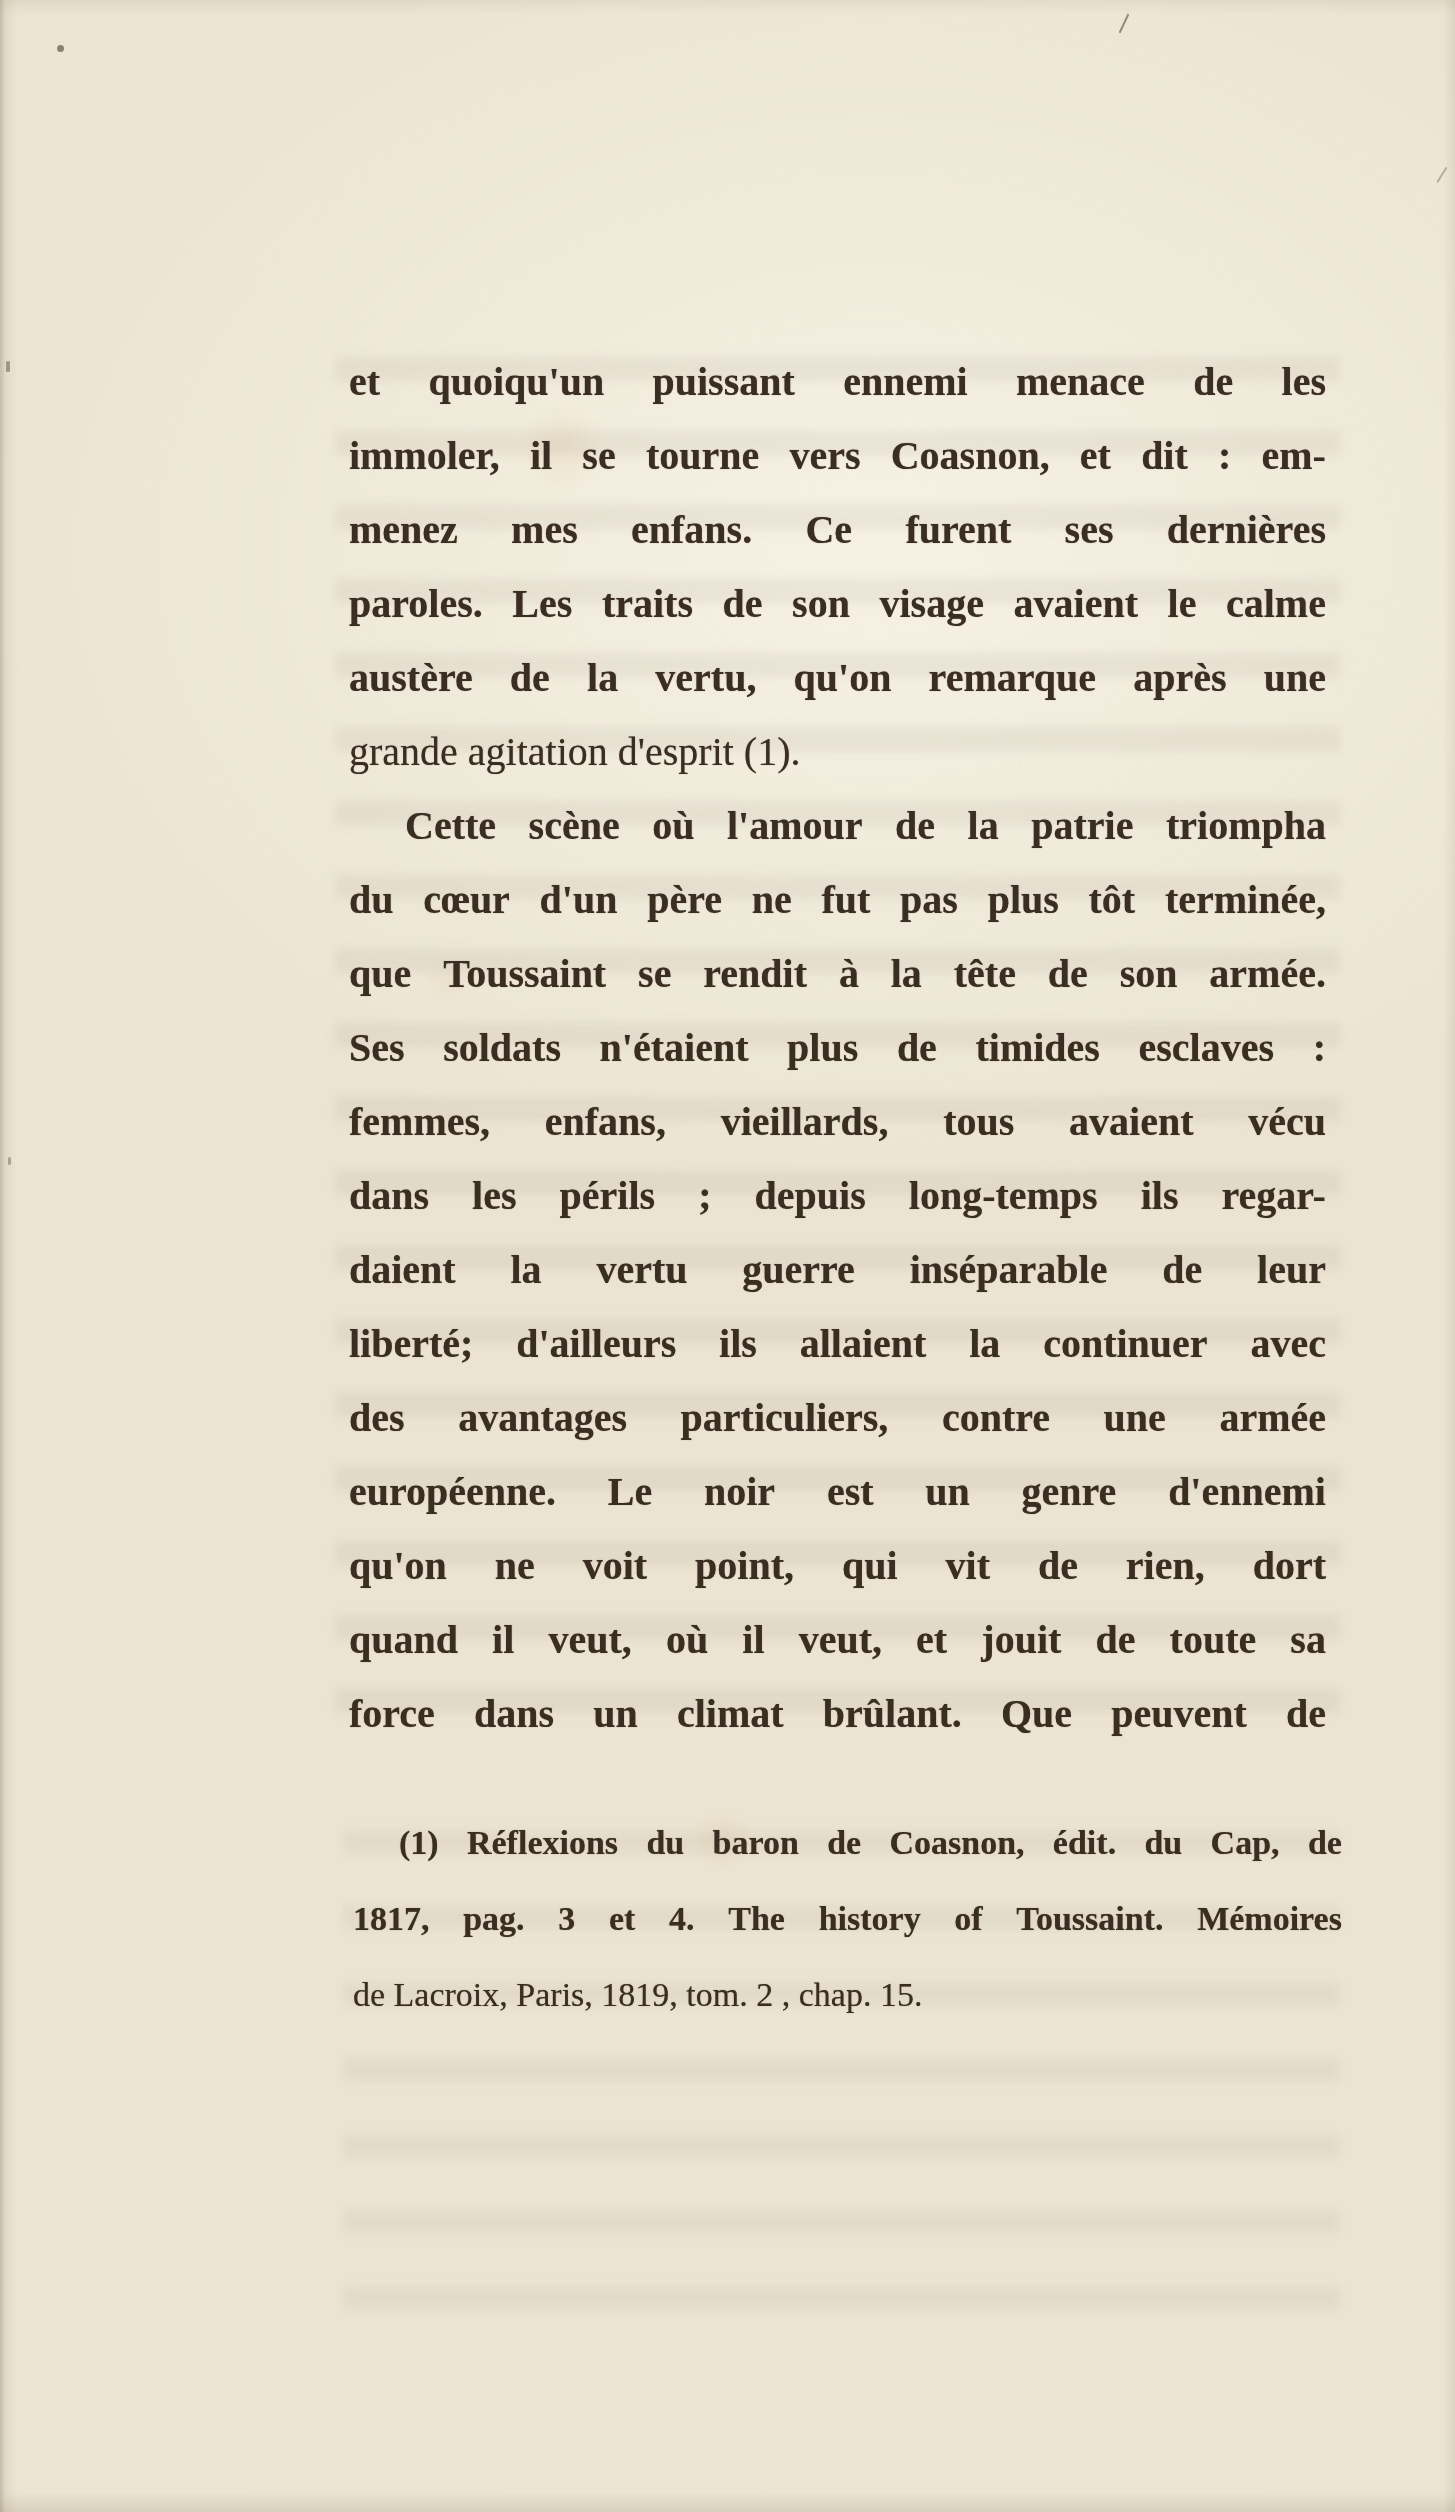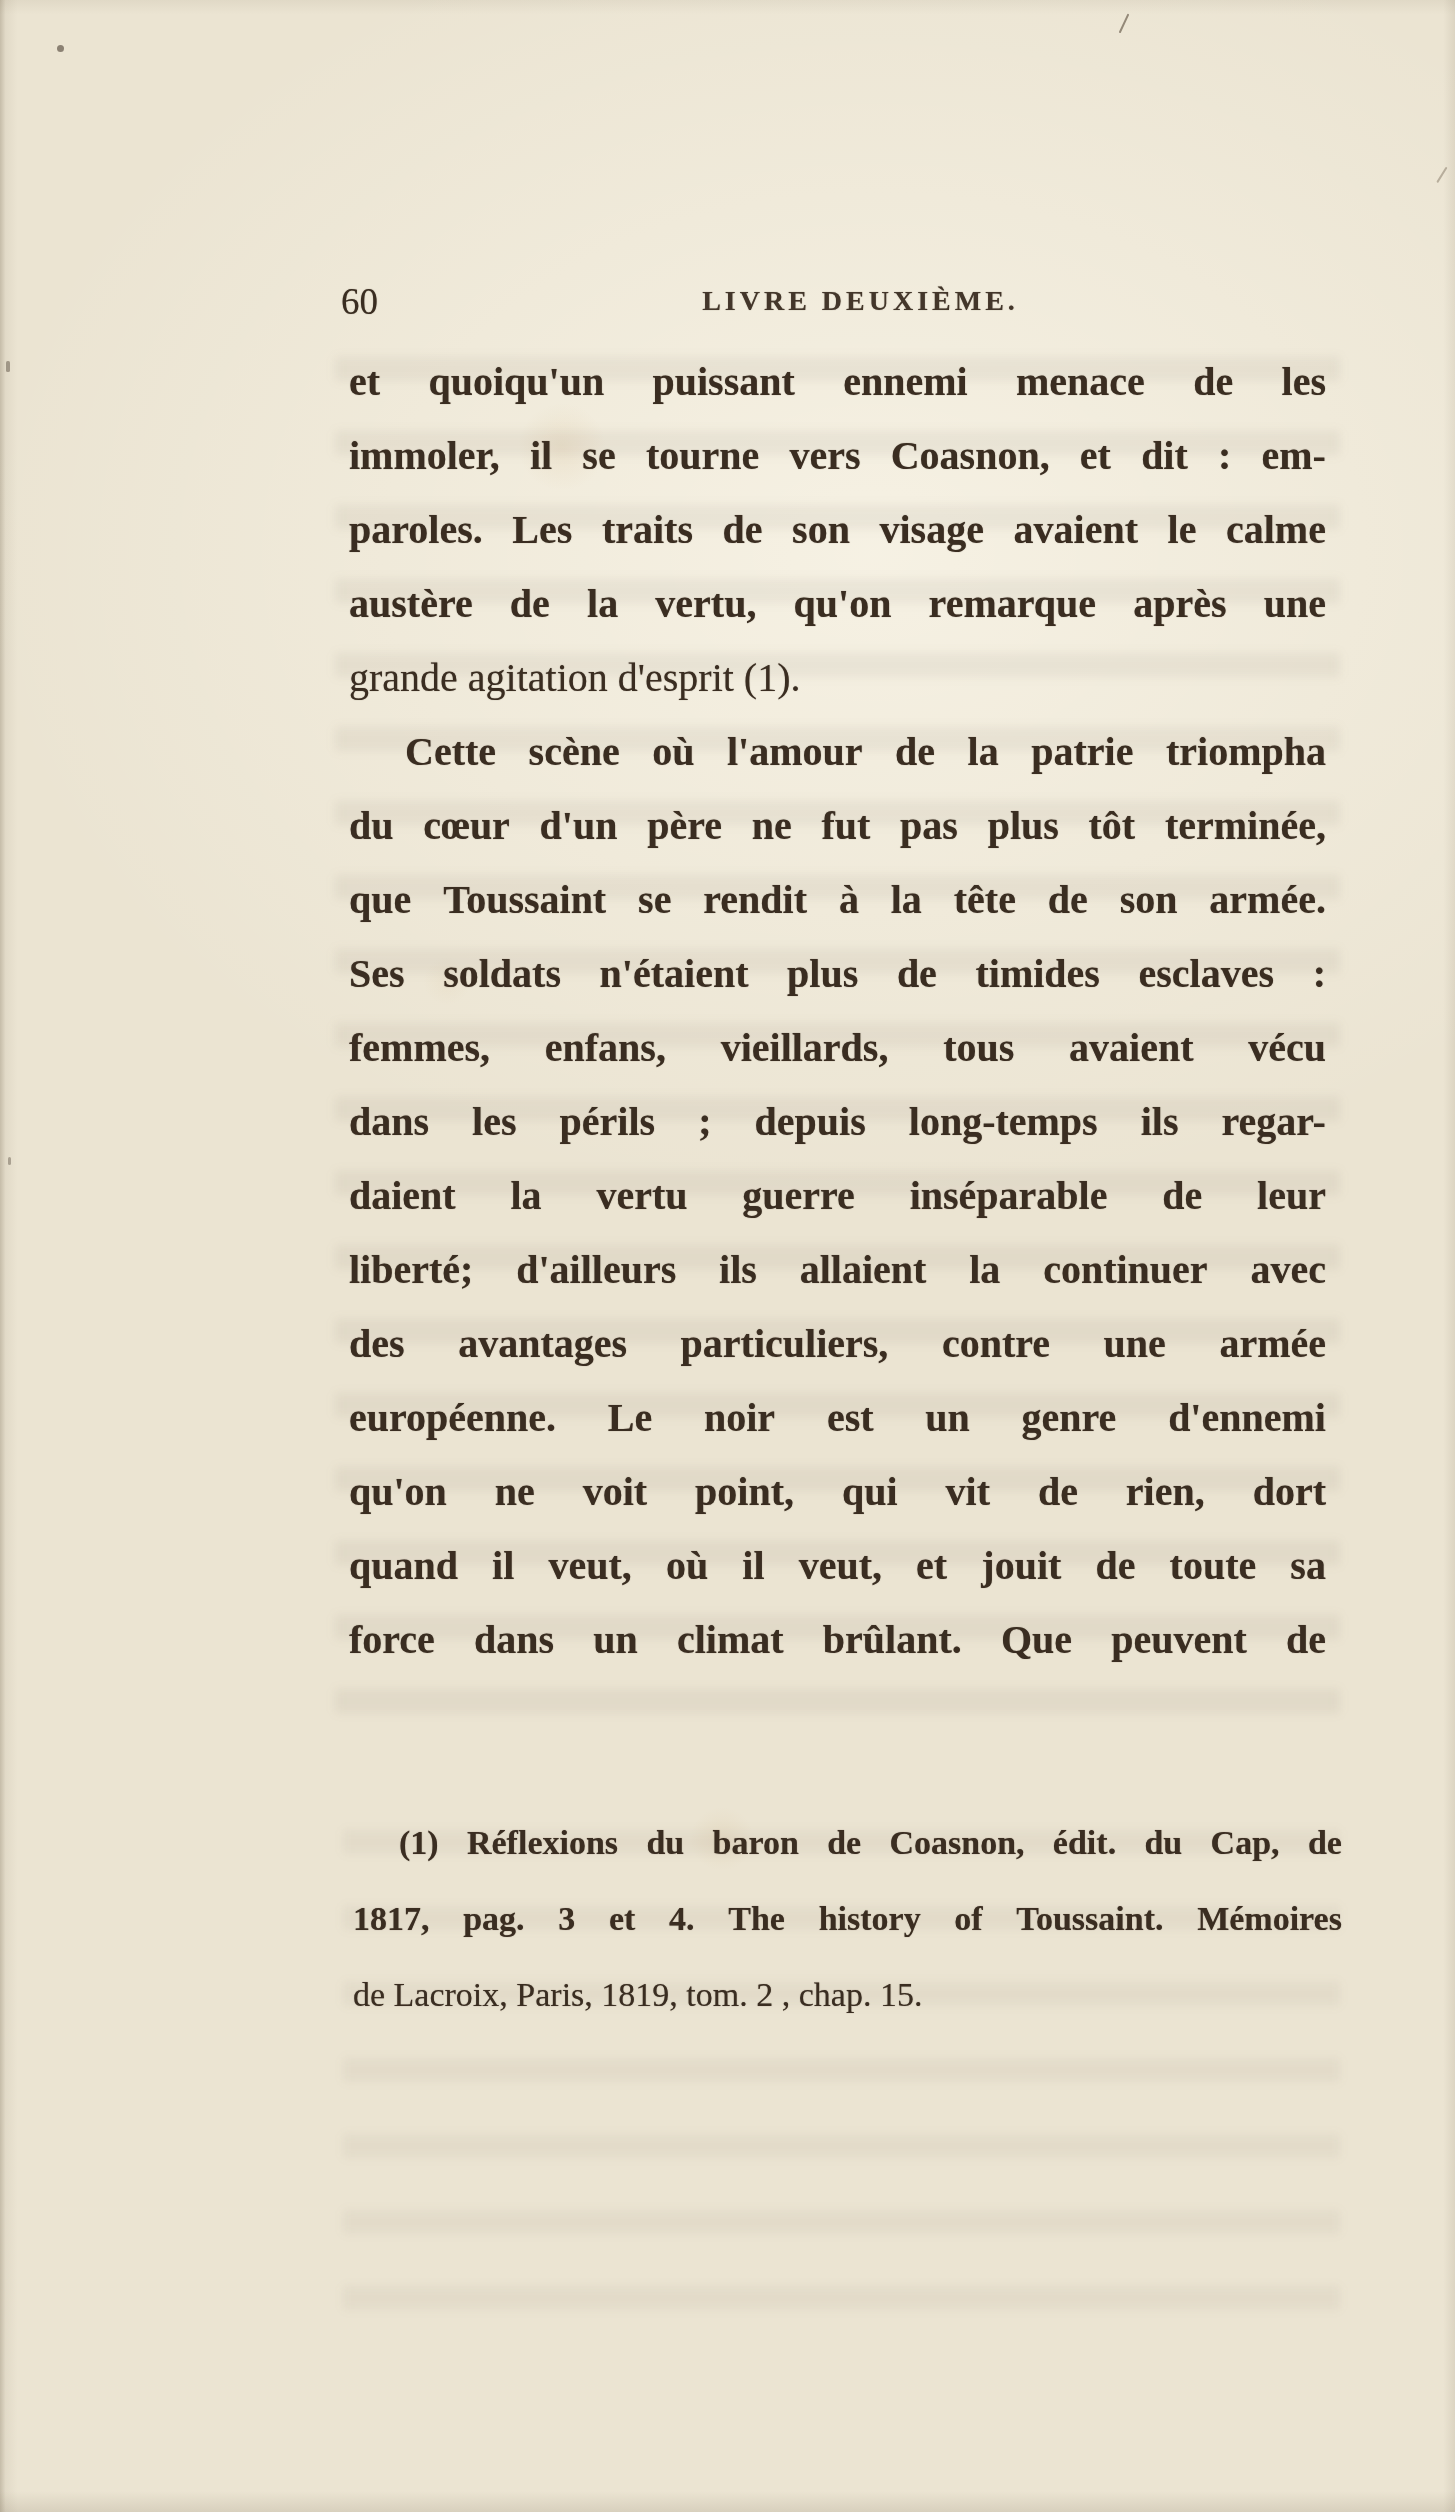--- a/index.html
+++ b/index.html
@@ -68,24 +68,20 @@
   .sl2{left:1441px;top:166px;height:17.6px;transform:rotate(32deg);opacity:.6;}
 </style>
 </head>
 <body>
 
 <div class="page">
 
   <div class="ghost"></div>
   <div class="ghost2"></div>
 
-  <div class="header">
-    <span class="pagenum">60</span>
-    <span class="running">LIVRE DEUXIÈME.</span>
-  </div>
 
   <div class="bodytext">
     <div class="line j">
         <span>et</span>
         <span>quoiqu'un</span>
         <span>puissant</span>
         <span>ennemi</span>
         <span>menace</span>
         <span>de</span>
         <span>les</span>
@@ -94,20 +90,29 @@
         <span>immoler,</span>
         <span>il</span>
         <span>se</span>
         <span>tourne</span>
         <span>vers</span>
         <span>Coasnon,</span>
         <span>et</span>
         <span>dit</span>
         <span>:</span>
         <span>em-</span>
+      </div>
+    <div class="line j">
+        <span>menez</span>
+        <span>mes</span>
+        <span>enfans.</span>
+        <span>Ce</span>
+        <span>furent</span>
+        <span>ses</span>
+        <span>dernières</span>
       </div>
     <div class="line j">
         <span>paroles.</span>
         <span>Les</span>
         <span>traits</span>
         <span>de</span>
         <span>son</span>
         <span>visage</span>
         <span>avaient</span>
         <span>le</span>

